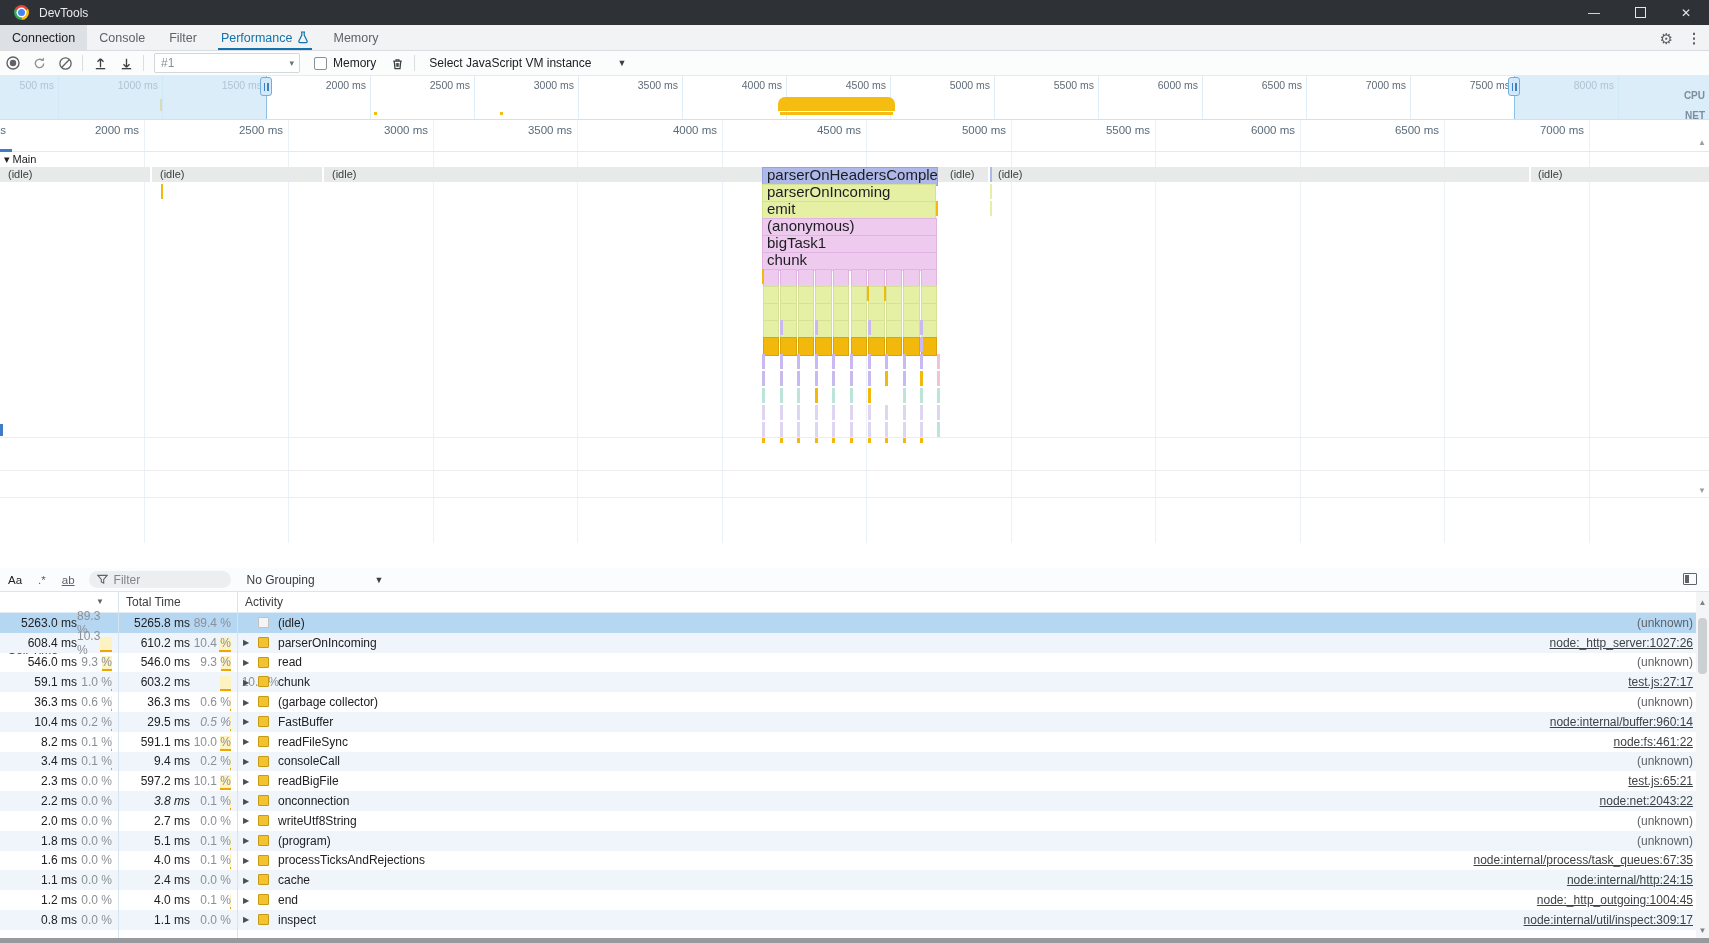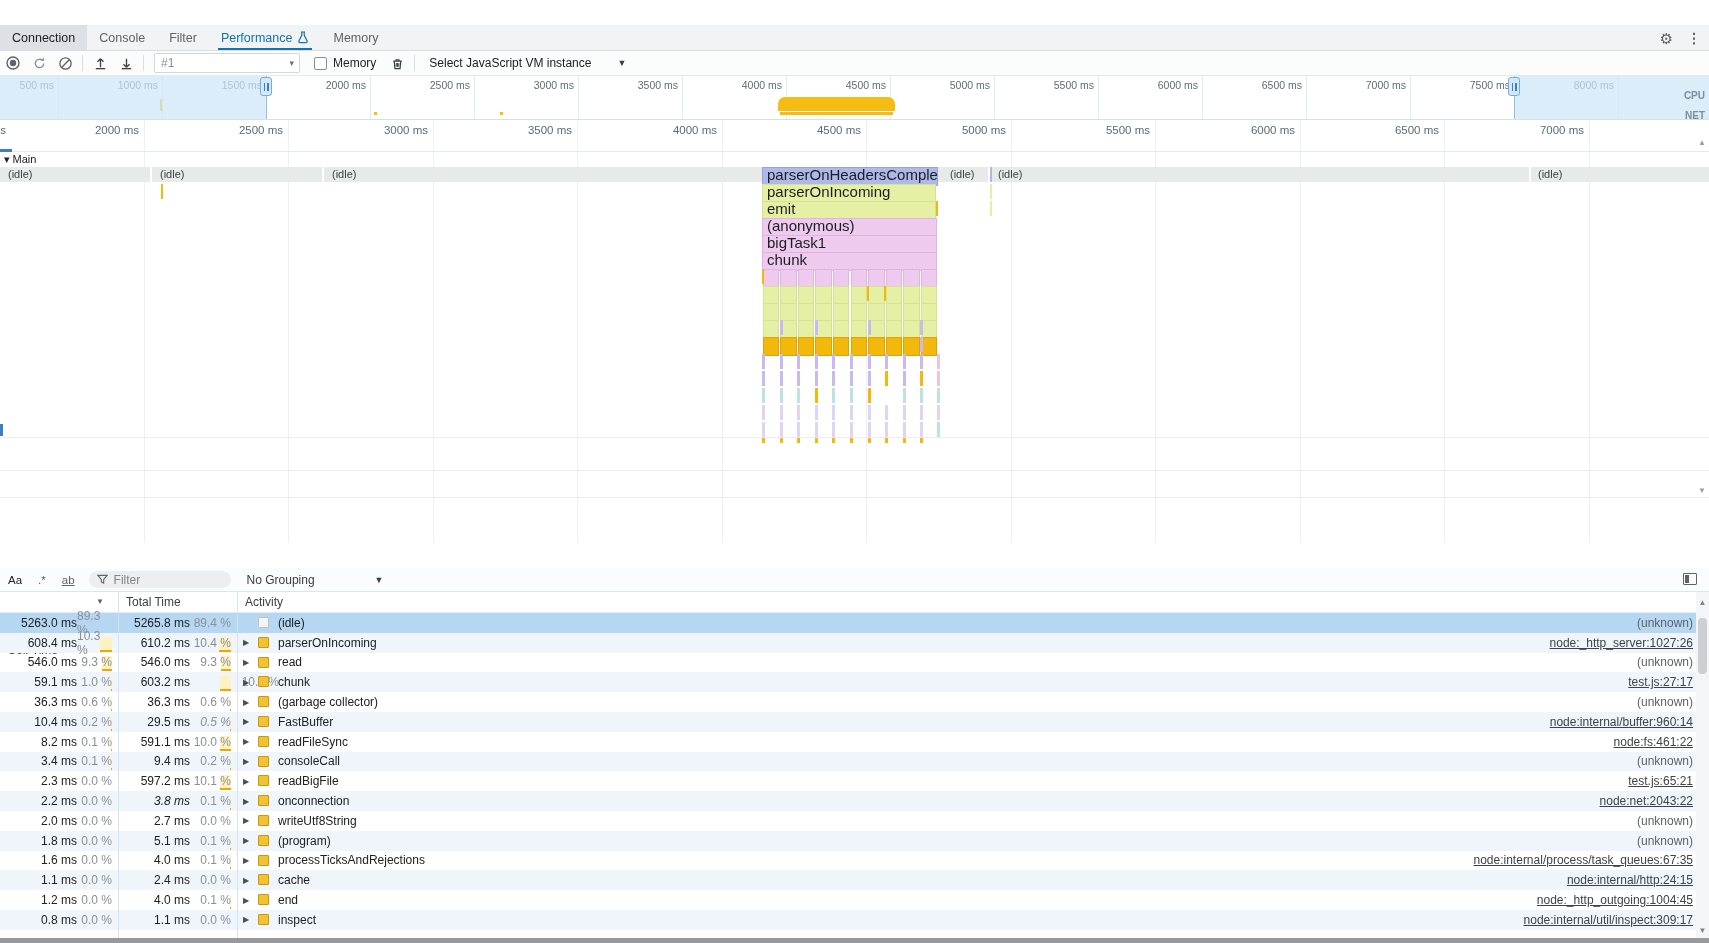--- a/index.html
+++ b/index.html
@@ -114,20 +114,31 @@
   .vsb .ar{position:absolute;left:0;width:13px;text-align:center;font-size:8px;color:#7f8489;}
 
   .bottomStrip{position:absolute;left:0;top:938px;width:100%;height:5px;background:#97999c;}
   svg{display:block;}
 </style>
 </head>
 <body>
 
 <div id="app">
 
+  <div class="titlebar">
+    <div class="chrome-logo"></div>
+    <span class="title">DevTools</span>
+    <div class="win-controls">
+      <div class="win-btn">—</div>
+      <div class="win-btn">
+          <span class="sq"></span>
+        </div>
+      <div class="win-btn">✕</div>
+    </div>
+  </div>
 
   <div class="panel-tabs" id="ptabs">
     <div class="panel-tab hl">
         <span>Connection</span>
       </div>
       <div class="panel-tab">
         <span>Console</span>
       </div>
       <div class="panel-tab">
         <span>Filter</span>

